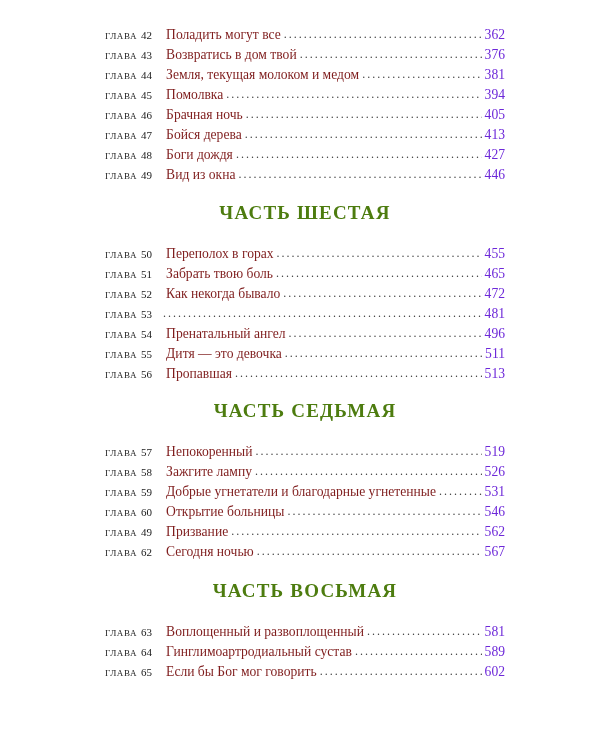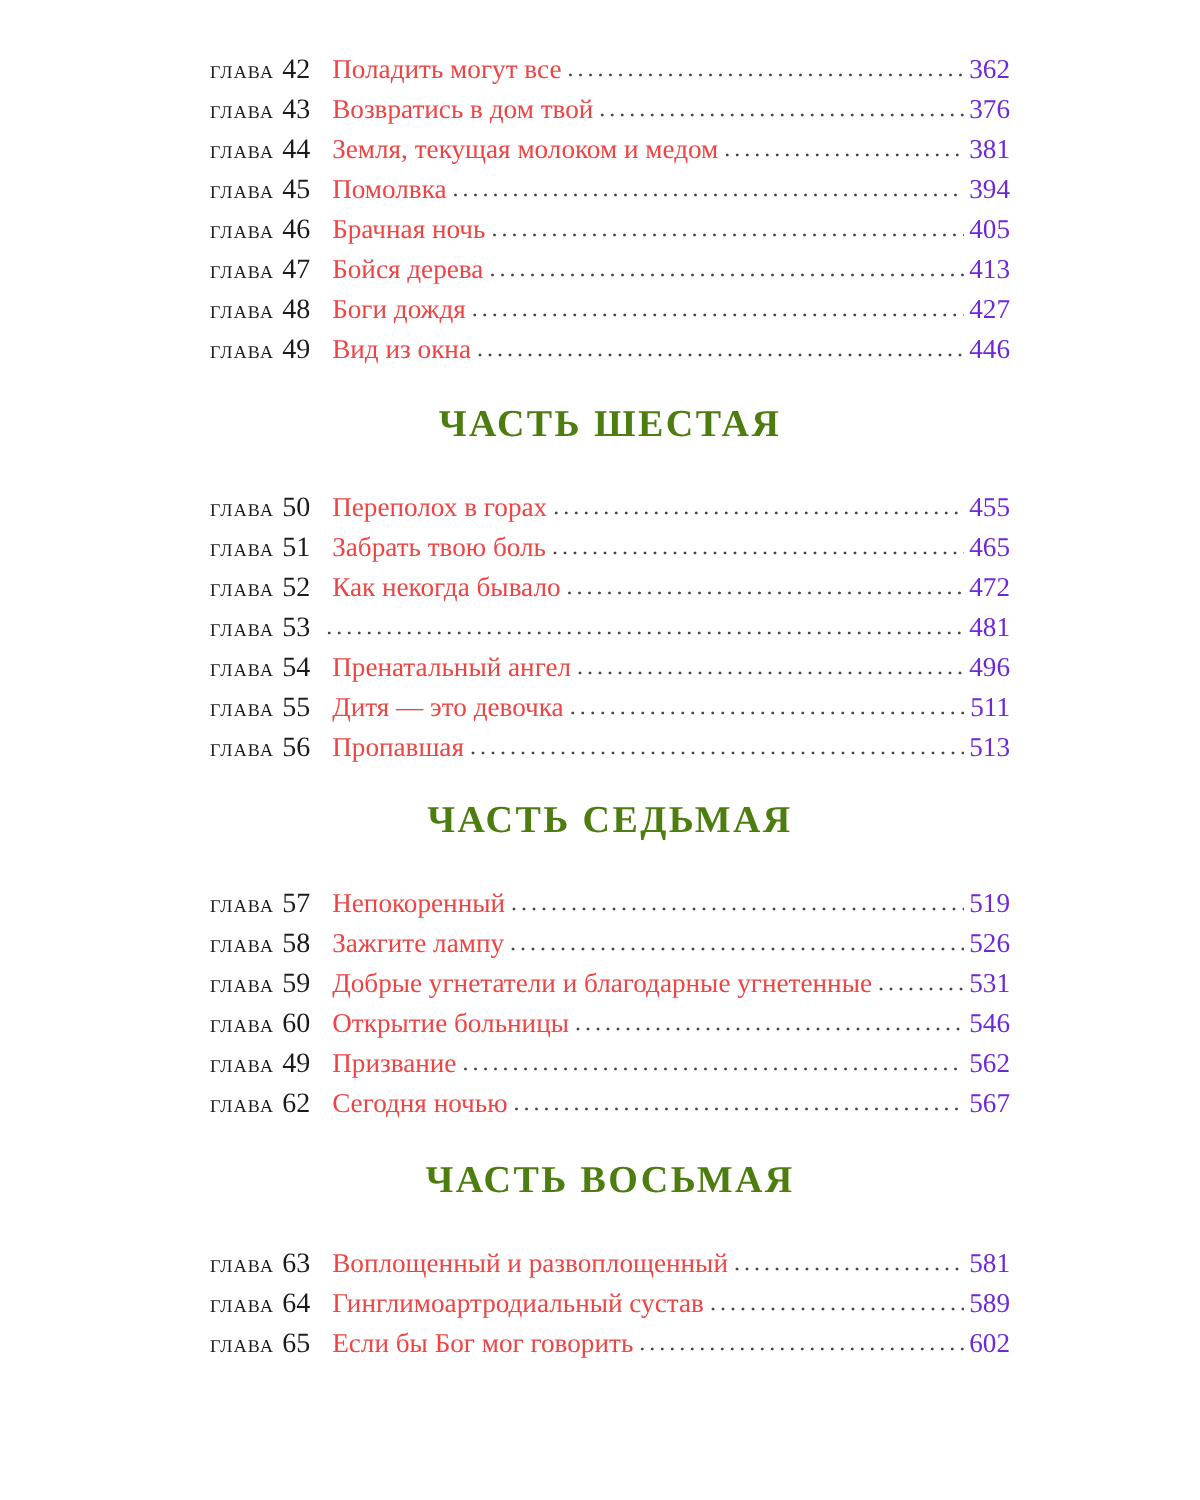--- a/index.html
+++ b/index.html
@@ -55,30 +55,30 @@
     }
     .ch-label {
       font-variant: small-caps;
       text-transform: lowercase;
       font-size: 12.6px;
       letter-spacing: 0.6px;
       color: #1a1a1a;
       flex: 0 0 auto;
     }
     .ch-num {
-      font-size: 14px;
+      font-size: 11px;
       margin-left: 4px;
       flex: 0 0 auto;
       width: 19px;
       font-family: Liberation Serif, serif;
     }
     .ch-title {
       margin-left: 6px;
       flex: 0 0 auto;
-      color: #ef4444;
+      color: #7f1d1d;
     }
     .leader {
       flex: 1 1 auto;
       overflow: hidden;
       margin: 0 3px;
       color: #444;
       letter-spacing: 2.6px;
       font-size: 12px;
       position: relative;
       top: -1px;

